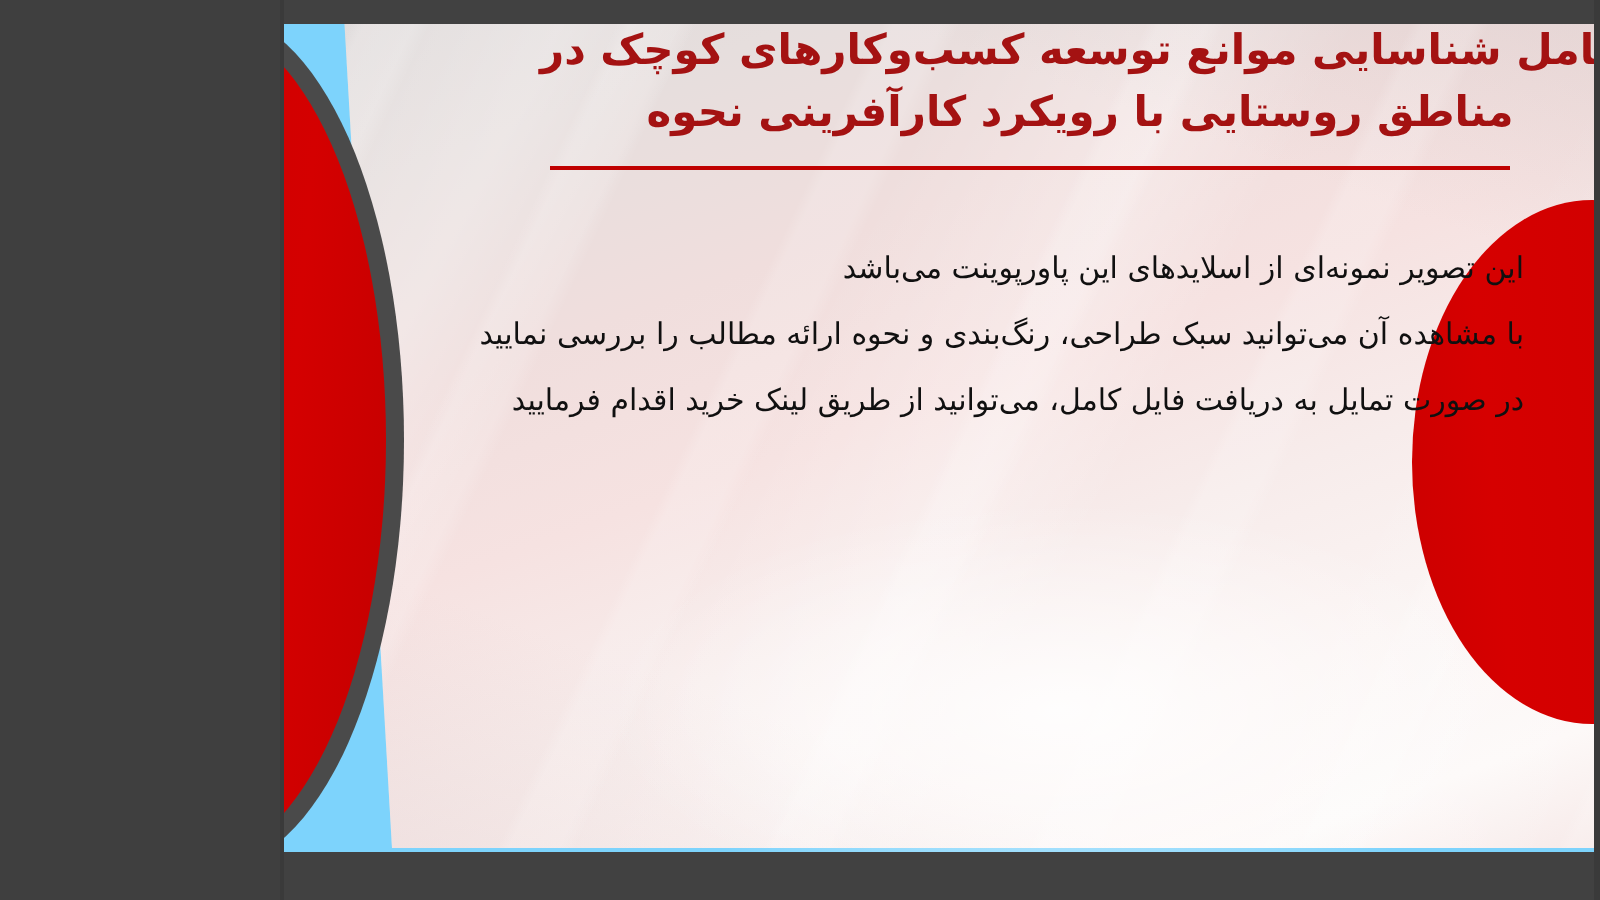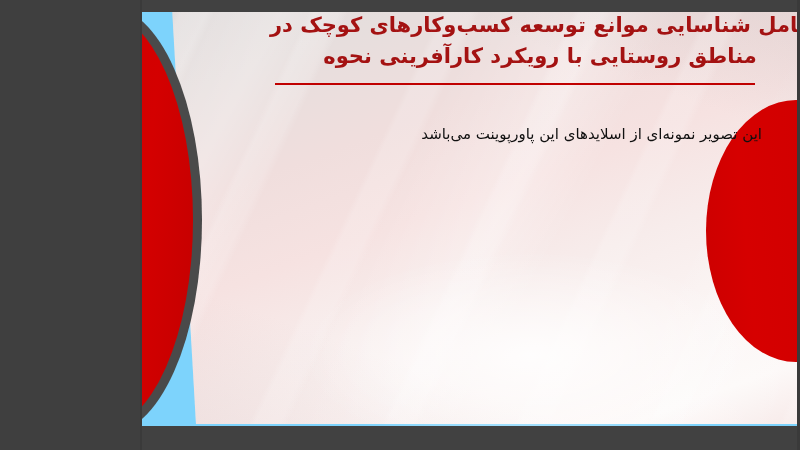--- a/index.html
+++ b/index.html
@@ -218,15 +218,17 @@
   <div class="right-ellipse"></div>
 
   <div class="title-block">
     <span class="title-line">کامل شناسایی موانع توسعه کسب‌وکارهای کوچک در</span>
     <span class="title-line">مناطق روستایی با رویکرد کارآفرینی نحوه</span>
   </div>
   <div class="title-rule"></div>
 
   <div class="body-block">
     <span class="body-line">این تصویر نمونه‌ای از اسلایدهای این پاورپوینت می‌باشد</span>
+    <span class="body-line">با مشاهده آن می‌توانید سبک طراحی، رنگ‌بندی و نحوه ارائه مطالب را بررسی نمایید</span>
+    <span class="body-line">در صورت تمایل به دریافت فایل کامل، می‌توانید از طریق لینک خرید اقدام فرمایید</span>
   </div>
 
 </div>
 
 </body></html>

